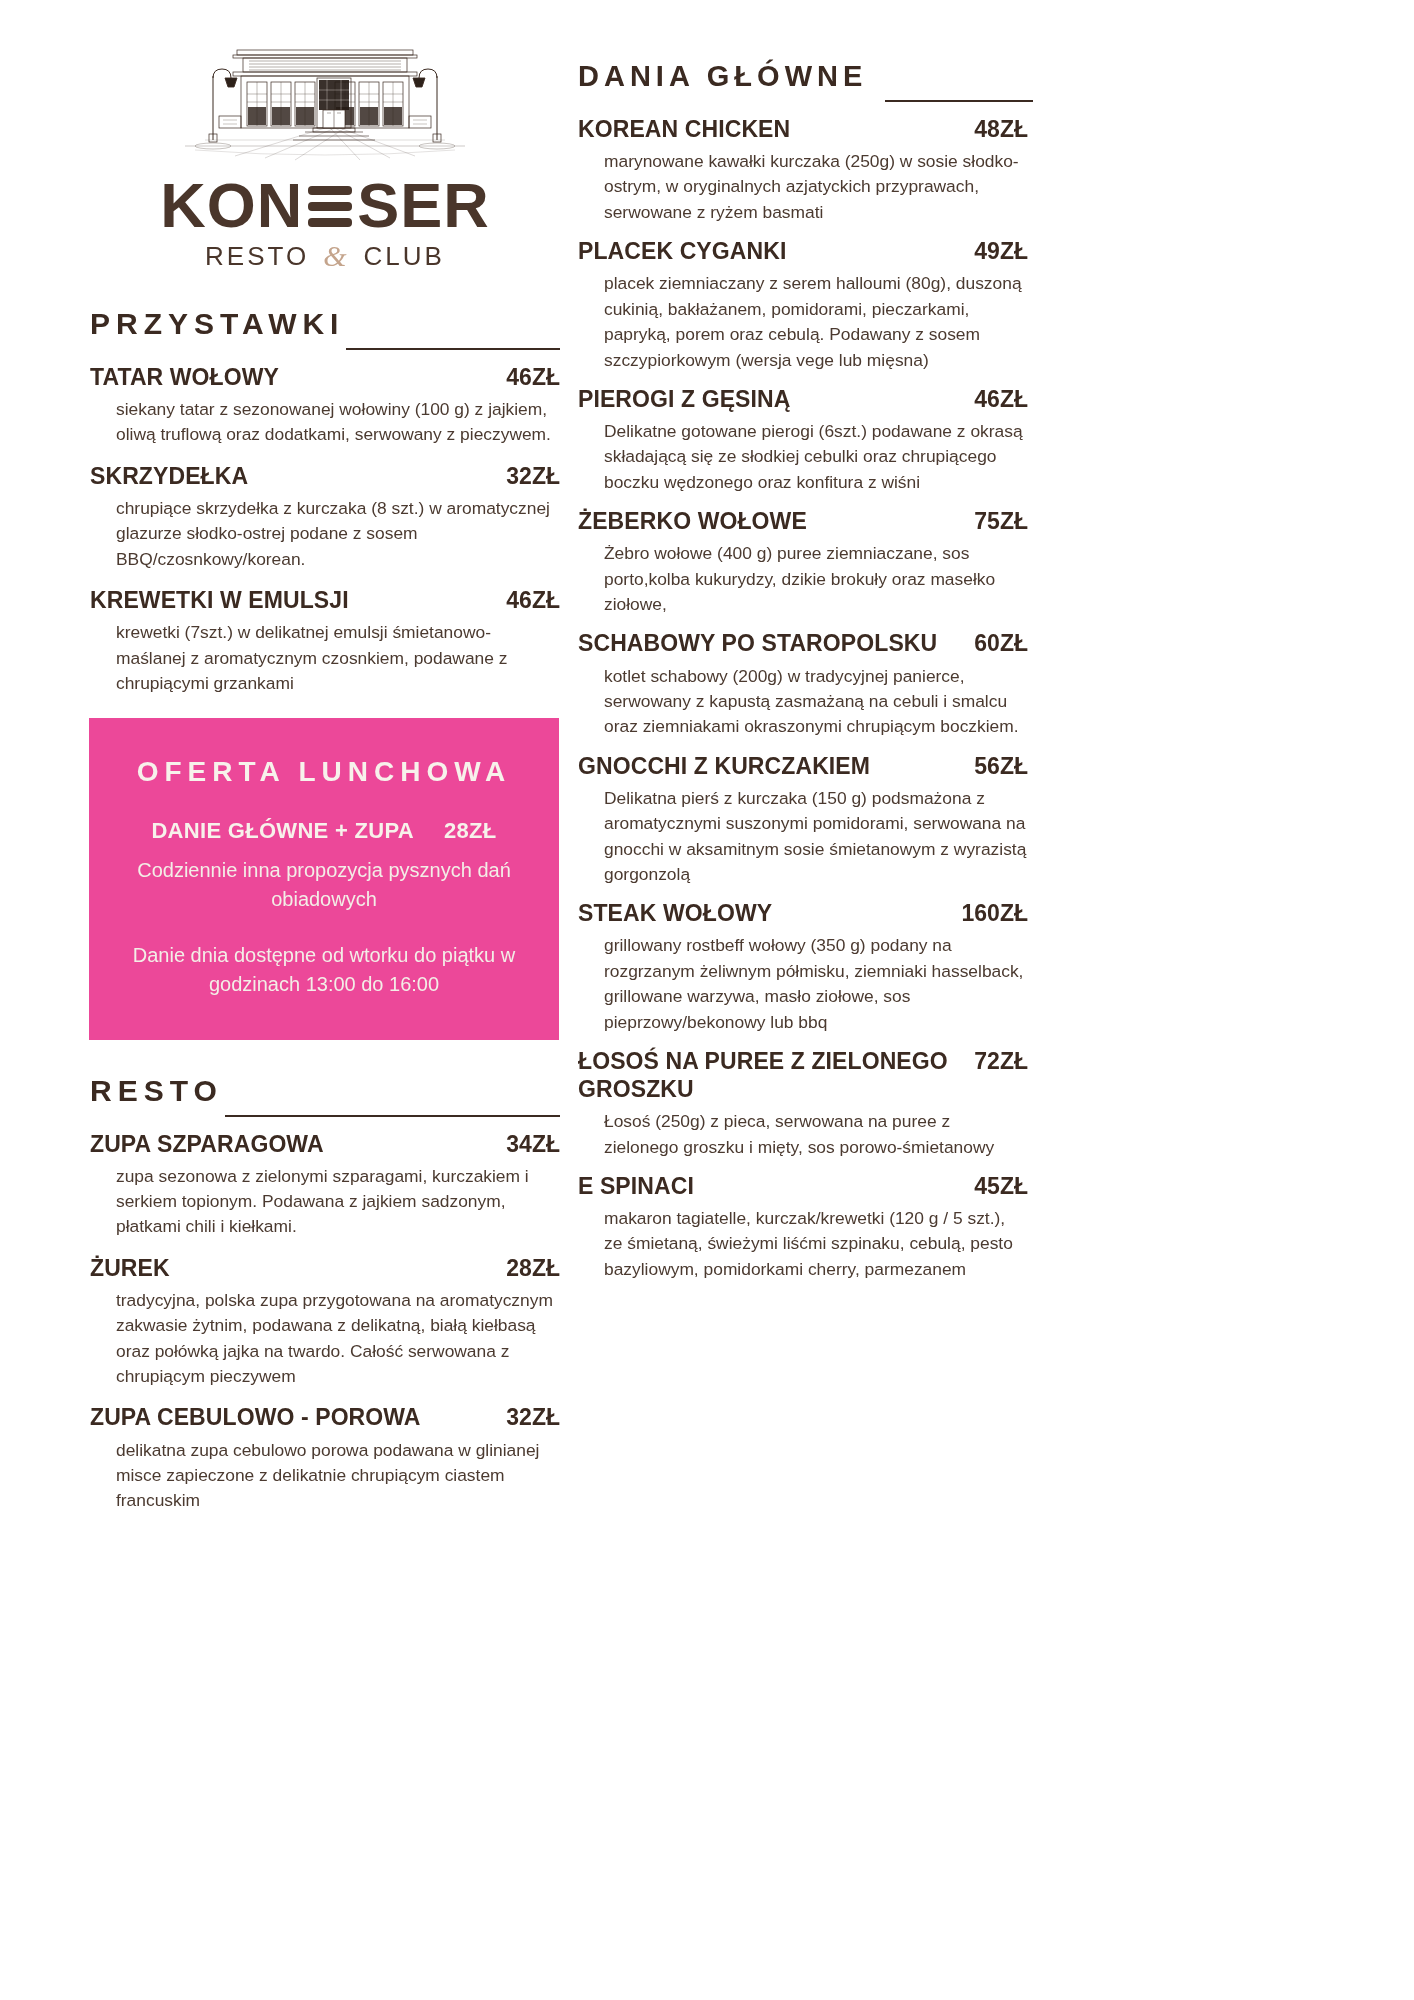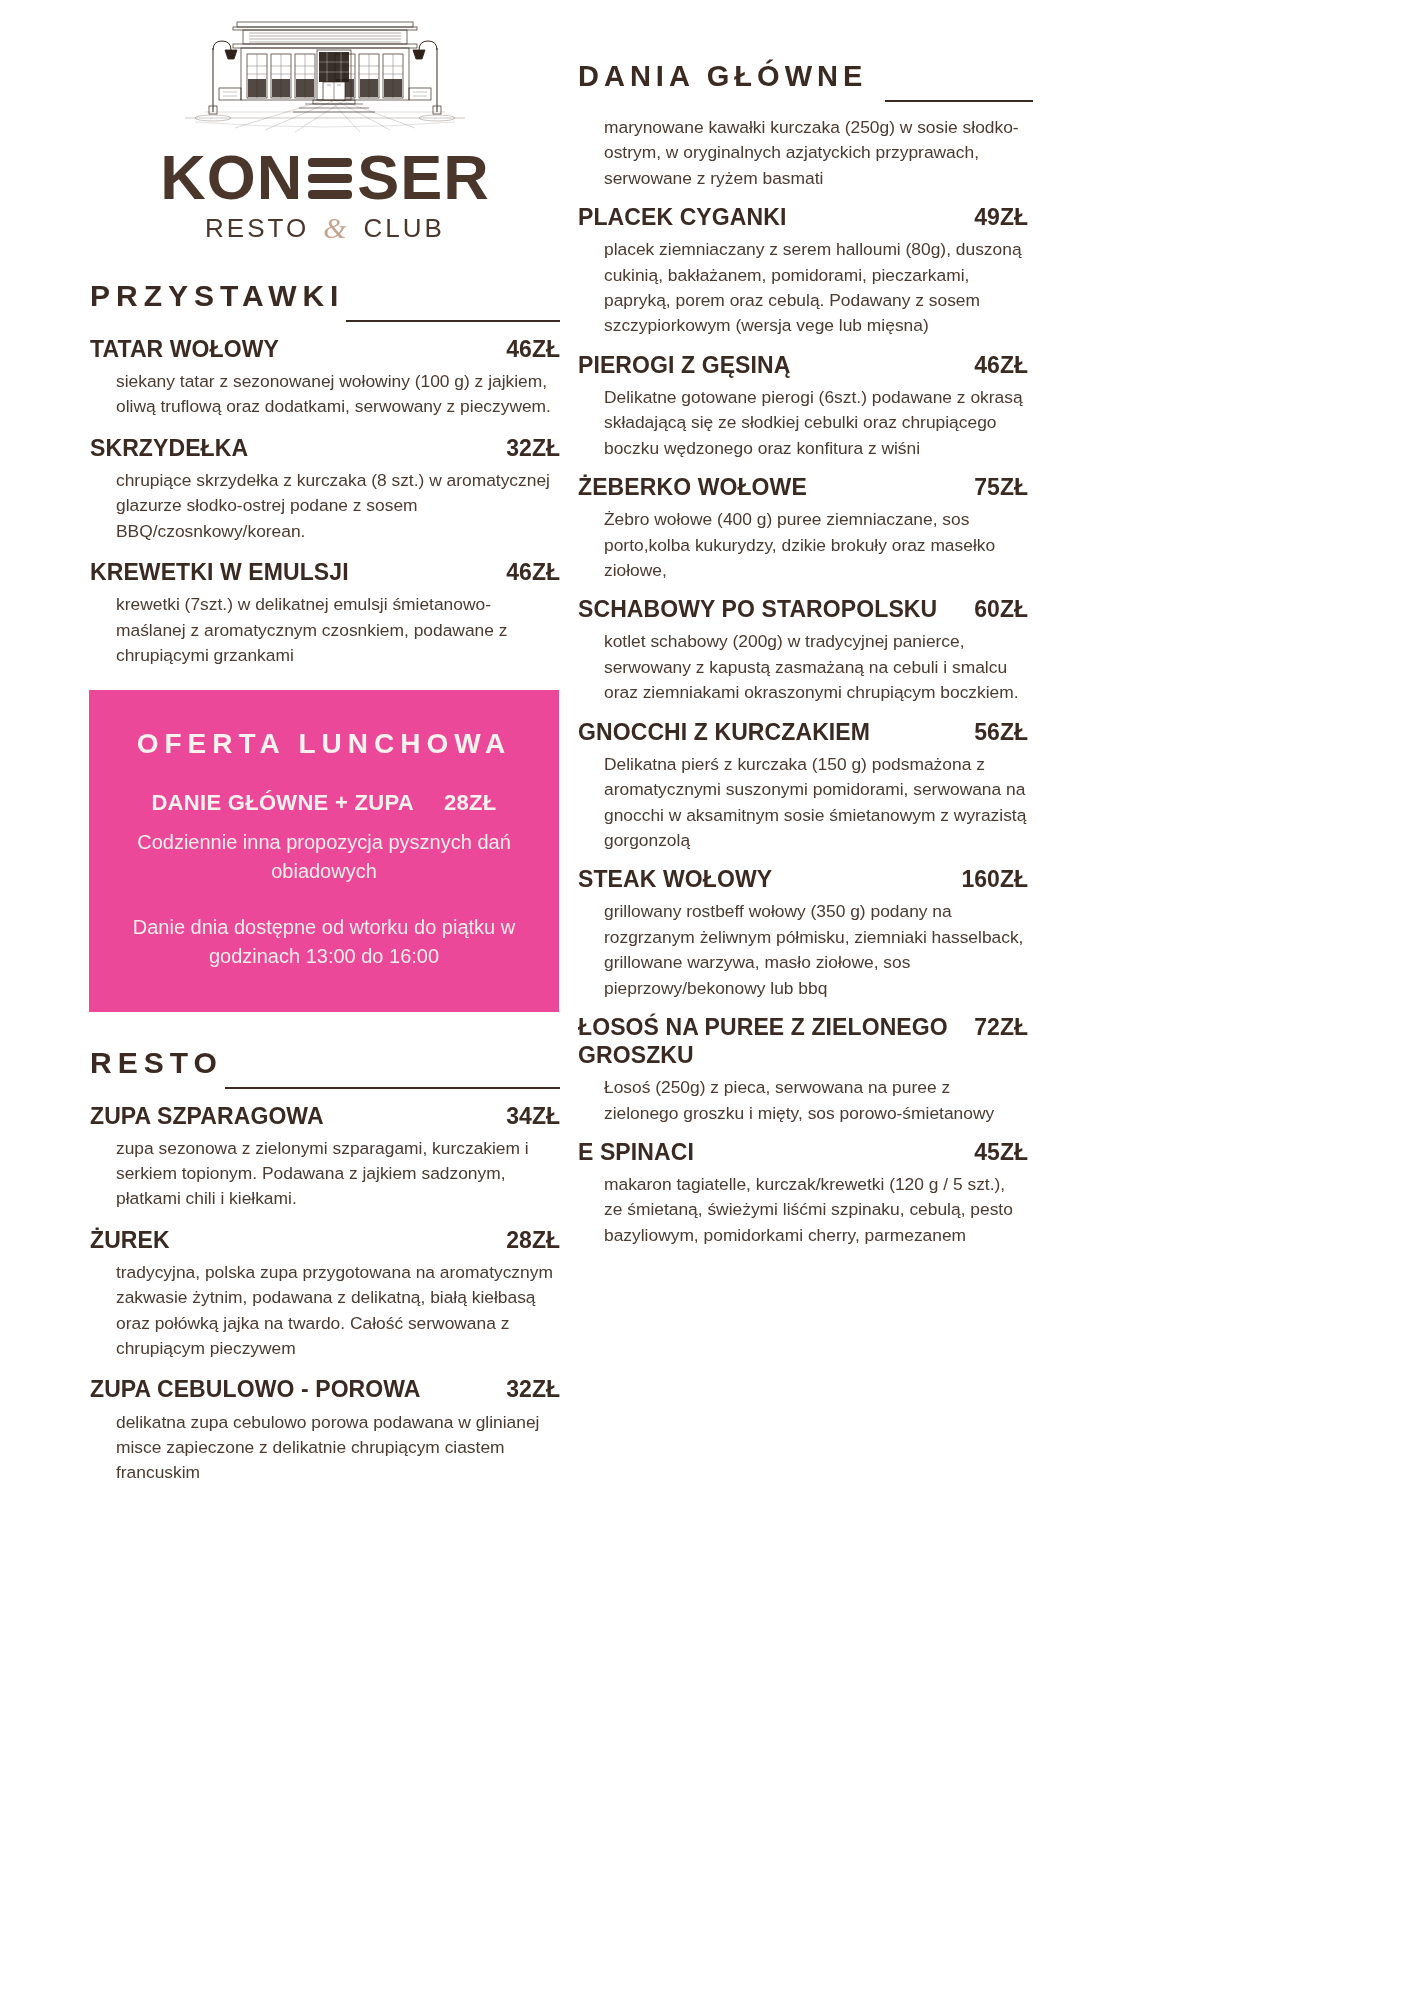--- a/index.html
+++ b/index.html
@@ -34,20 +34,21 @@
   }
   .col-right {
     position: absolute;
     left: 578px;
     top: 60px;
     width: 450px;
   }
 
   
   .logo-block {
+    padding-top: 28px;
     text-align: center;
   }
   .logo-illustration {
     width: 300px;
     height: 140px;
     margin: 0 auto;
     display: block;
   }
   .logo-wordmark {
     font-family: "Liberation Sans", sans-serif;
@@ -398,20 +399,24 @@
 
     <div class="section-head right-head">
       <div class="title">DANIA GŁÓWNE</div>
       <div class="rule"></div>
     </div>
 
     <div class="items" style="margin-top:14px">
 
 
       <div class="item">
+        <div class="item-row">
+          <span class="item-name">KOREAN CHICKEN</span>
+          <span class="item-price">48ZŁ</span>
+        </div>
         <div class="item-desc">marynowane kawałki kurczaka (250g) w sosie słodko-ostrym, w oryginalnych azjatyckich przyprawach, serwowane z ryżem basmati</div>
       </div>
 
       <div class="item">
         <div class="item-row">
           <span class="item-name">PLACEK CYGANKI</span>
           <span class="item-price">49ZŁ</span>
         </div>
         <div class="item-desc">placek ziemniaczany z serem halloumi (80g), duszoną cukinią, bakłażanem, pomidorami, pieczarkami, papryką, porem oraz cebulą. Podawany z sosem szczypiorkowym (wersja vege lub mięsna)</div>
       </div>

